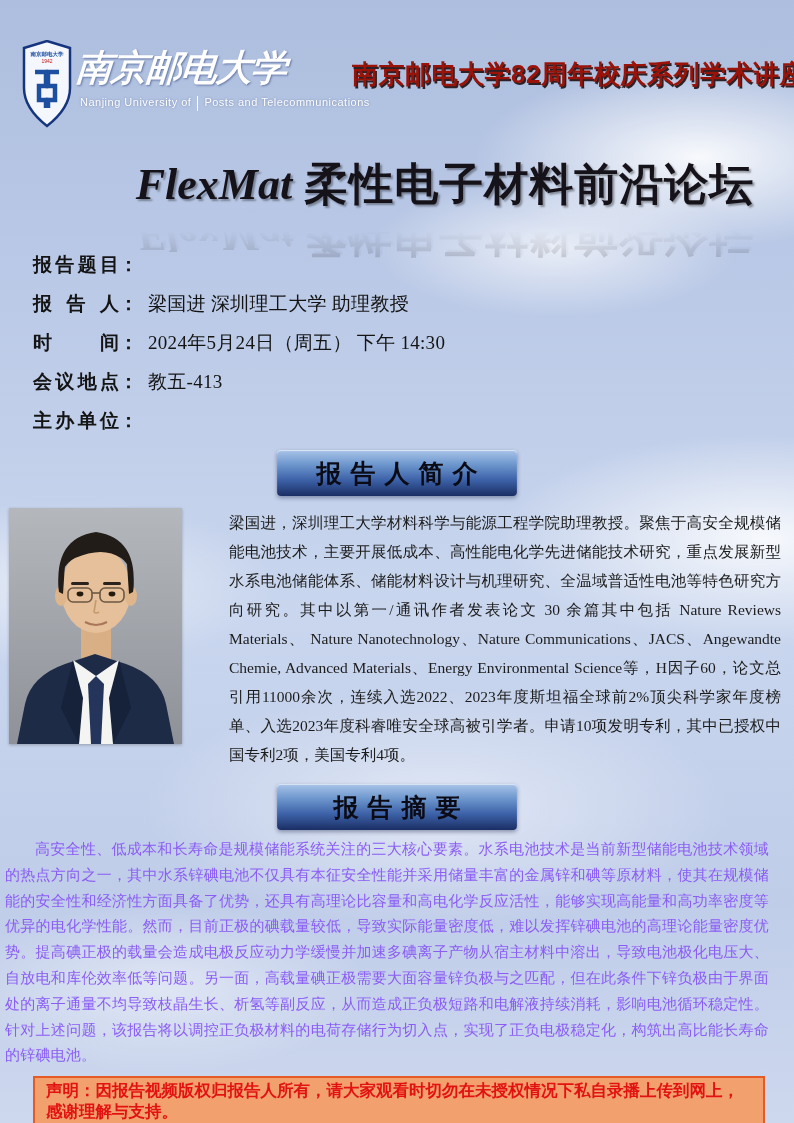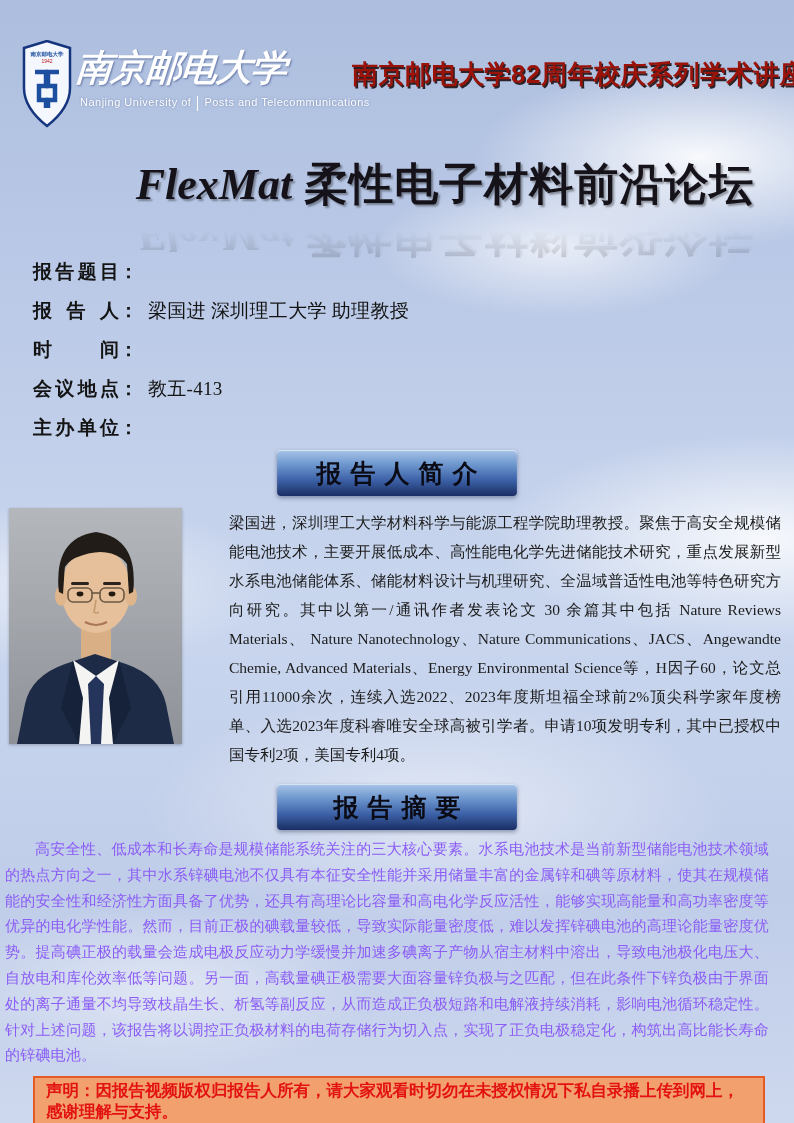--- a/index.html
+++ b/index.html
@@ -49,21 +49,21 @@
   .main-title .latin{font-family:"Liberation Serif","DejaVu Serif",serif;font-style:italic;}
   .main-title .cn{font-family:"Liberation Sans","DejaVu Sans",sans-serif;letter-spacing:1px;}
   .title-reflect{
     transform:scaleY(-1);opacity:.22;margin-top:2px;
     -webkit-mask-image:linear-gradient(to bottom,rgba(0,0,0,.8),transparent 60%);
     mask-image:linear-gradient(to bottom,rgba(0,0,0,.8),transparent 60%);
   }
 
   
   .info{left:33px;top:252px;width:740px;}
-  .info-row{display:flex;align-items:center;height:39px;font-size:19px;color:#141414;}
+  .info-row{display:flex;align-items:flex-start;height:39px;font-size:19px;color:#141414;}
   .info-label{
     font-weight:bold;width:86px;display:inline-block;
     text-align:justify;text-align-last:justify;
   }
   .info-colon{font-weight:bold;margin-right:10px;}
   .info-value{font-family:"Liberation Serif","DejaVu Serif",serif;letter-spacing:.3px;}
 
   
   .banner{
     left:277px;width:240px;height:46px;border-radius:4px;
@@ -141,20 +141,21 @@
       <span class="info-colon">：</span>
   </div>
   <div class="info-row">
     <span class="info-label">报告人</span>
       <span class="info-colon">：</span>
       <span class="info-value">梁国进 深圳理工大学 助理教授</span>
   </div>
   <div class="info-row">
     <span class="info-label">时间</span>
       <span class="info-colon">：</span>
+      <span class="info-value">2024年5月24日（周五） 下午 14:30</span>
   </div>
   <div class="info-row">
     <span class="info-label">会议地点</span>
       <span class="info-colon">：</span>
       <span class="info-value">教五-413</span>
   </div>
   <div class="info-row">
     <span class="info-label">主办单位</span>
       <span class="info-colon">：</span>
   </div>

